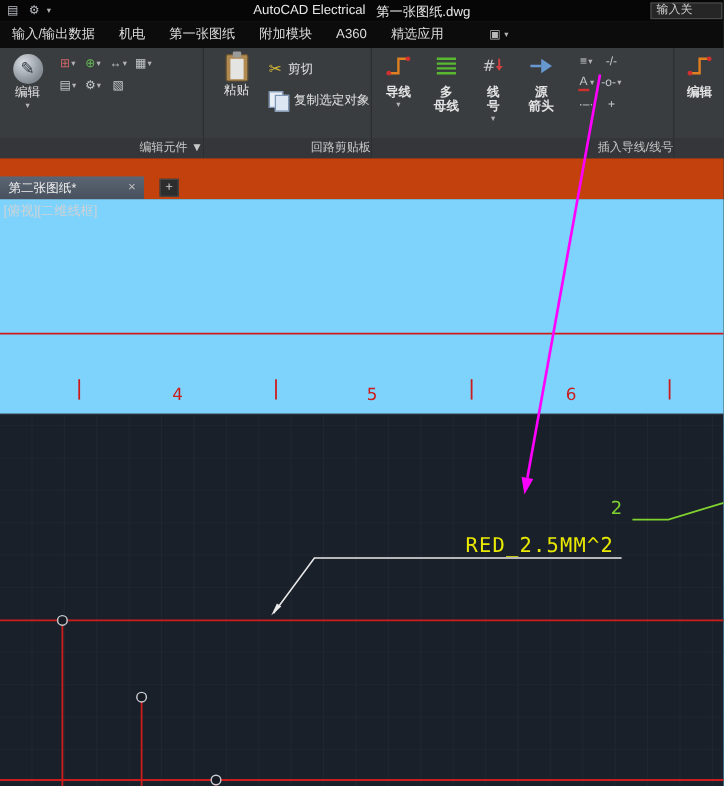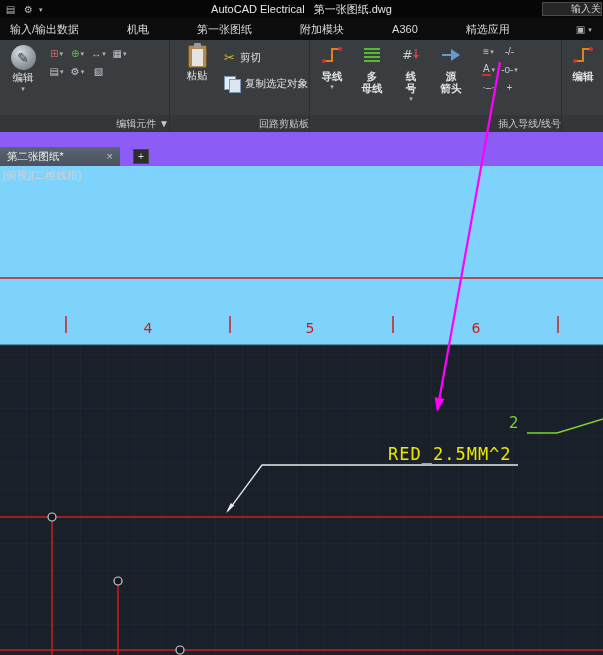--- a/index.html
+++ b/index.html
@@ -5,24 +5,24 @@
   * { margin:0; padding:0; box-sizing:border-box; }
   html,body { width:603px; height:655px; }
   body { font-family:"Liberation Sans","DejaVu Sans",sans-serif; background:#000; overflow:hidden; }
   .app { position:relative; width:603px; height:655px; background:#2b2b2b; }
 
   
   .titlebar { position:absolute; top:0; left:0; width:603px; height:18px; background:#060606; color:#e6e6e6; }
   .qat { position:absolute; left:3px; top:0; height:18px; display:flex; align-items:center; gap:3px; }
   .qicon { width:15px; height:14px; display:inline-flex; align-items:center; justify-content:center; font-size:10px; color:#b8bcc2; }
   .title-center { position:absolute; left:0; right:0; top:0; height:18px; display:flex; align-items:center; justify-content:center; gap:9px; font-size:11px; }
-  .search { position:absolute; right:1px; top:2px; width:60px; height:14px; background:#262626; border:1px solid #4a4a4a; color:#cfcfcf; font-size:10px; line-height:12px; padding-left:4px; overflow:hidden; white-space:nowrap;text-align:right; }
-
-  
-  .menubar { position:absolute; top:18px; left:0; width:603px; height:22px; background:#0c0c0c; display:flex; align-items:center; color:#dcdcdc; font-size:11px;gap:28px; }
+  .search { position:absolute; right:1px; top:2px; width:60px; height:14px; background:#262626; border:1px solid #4a4a4a; color:#cfcfcf; font-size:10px; line-height:12px; padding-left:4px; overflow:hidden; white-space:nowrap; }
+
+  
+  .menubar { position:absolute; top:18px; left:0; width:603px; height:22px; background:#0c0c0c; display:flex; align-items:center; color:#dcdcdc; font-size:11px; }
   .menu-item { padding:0 10px; height:22px; line-height:22px; white-space:nowrap; }
   .menu-extra { margin-left:28px; display:flex; align-items:center; gap:3px; color:#b8b8b8; font-size:10px; }
 
   
   .ribbon { position:absolute; top:40px; left:0; width:603px; height:92px; background:#3a3d40; display:flex; }
   .panel { position:relative; height:92px; border-right:1px solid #2c2e30; display:flex; flex-direction:column; overflow:hidden; }
   .panel-body { position:relative; flex:1; }
   .panel-label { height:17px; background:#343639; color:#c9c9c9; font-size:10px; text-align:right; line-height:17px; white-space:nowrap; overflow:hidden; }
 
   .chev { display:inline-block; font-size:7px; color:#b4b4b4; line-height:1; }
@@ -47,21 +47,21 @@
   .hrow { position:absolute; display:flex; align-items:center; gap:5px; font-size:10.5px; color:#e2e2e2; white-space:nowrap; cursor:default; }
   .ic-scissors { color:#d4b838; font-size:13px; }
   .ic-copy { position:relative; width:16px; height:15px; }
   .ic-copy::before { content:""; position:absolute; left:0; top:0; width:10px; height:12px; background:#e8eef6; border:1px solid #7d96b5; }
   .ic-copy::after { content:""; position:absolute; left:5px; top:3px; width:10px; height:12px; background:#dce6f2; border:1px solid #7d96b5; }
 
   .vbtn { position:absolute; top:2px; height:68px; display:flex; flex-direction:column; align-items:center; gap:1px; padding-top:2px; border-radius:2px; cursor:default; }
   .vlabel { font-size:10.5px; color:#e2e2e2; line-height:11px; text-align:center; white-space:nowrap;font-weight:bold; }
 
   
-  .tabbar { position:absolute; top:132px; left:0; width:603px; height:34px; background:#8b5cf6; }
+  .tabbar { position:absolute; top:132px; left:0; width:603px; height:34px; background:#c2410c; }
   .dtab { position:absolute; left:0; bottom:0; width:120px; height:19px;
     background:linear-gradient(#5b6573,#48515d); color:#f0f0f0; font-size:10.5px;
     display:flex; align-items:center; padding:0 7px; }
   .dtab .close { margin-left:auto; color:#c2c2c2; font-size:11px; line-height:1; }
   .newtab { position:absolute; left:133px; bottom:2px; width:16px; height:15px; background:#2d2d2d; border:1px solid #454545; color:#cfcfcf; font-size:11px; display:flex; align-items:center; justify-content:center; line-height:1; }
 
   
   .canvas { position:absolute; top:166px; left:0; width:603px; height:489px; background:#7dd3fc; }
   .canvas svg { display:block; }
 

